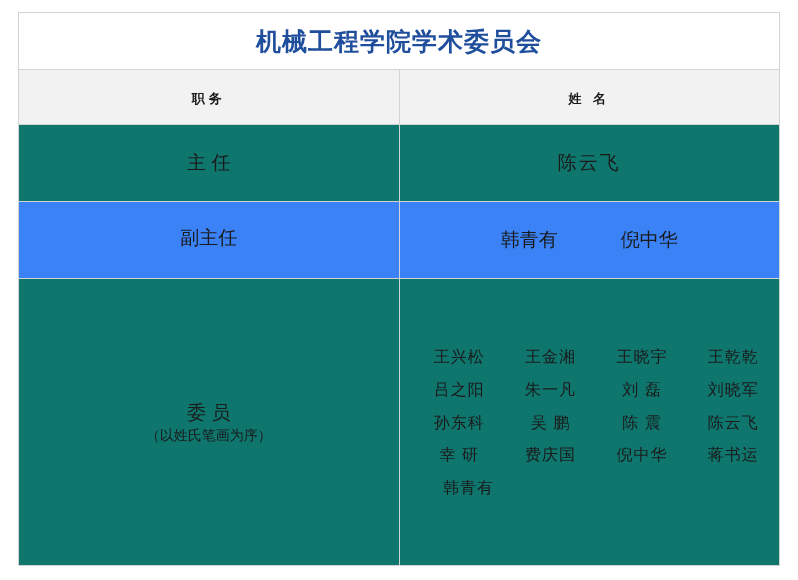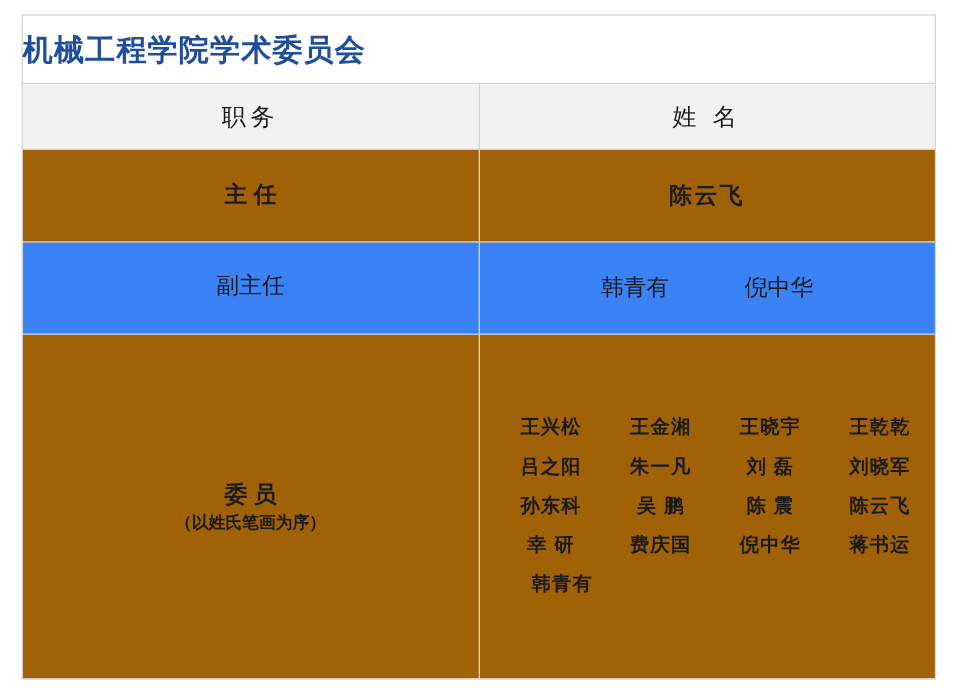--- a/index.html
+++ b/index.html
@@ -27,48 +27,49 @@
     table-layout: fixed;
     border: 1px solid #c9c9c9;
   }
   table.committee td {
     border: 1px solid #d3d3d3;
     padding: 0;
     vertical-align: middle;
   }
   tr.row-title td {
     background: #ffffff;
+    text-align: center;
     height: 56px;
   }
   .title-text {
     color: #1f4e9c;
     font-size: 25px;
     font-weight: bold;
     letter-spacing: 1px;
   }
   tr.row-head td {
     background: #f2f2f2;
     height: 54px;
   }
   tr.shaded td { background: #3b82f6; font-family: Liberation Mono, monospace; }
-  tr.plain td { background: #a16207; font-weight: bold; }
+  tr.plain td { background: #0f766e; }
 
   td.col-role {
     width: 254px;
     text-align: center;
     font-size: 19px;
   }
   td.col-names {
     width: 506px;
     text-align: center;
     font-size: 19px;
   }
   .head-label {
-    font-size: 20px;
-    font-weight: normal;
+    font-size: 13px;
+    font-weight: bold;
     letter-spacing: 4px;
   }
   .role-line { line-height: 1.45; }
   .role-sub { font-size: 14px; }
   .name-single { letter-spacing: 2px; }
   .two-names span { display: inline-block; }
   .two-names .gap { width: 40px; }
   .grid-names {
     display: block;
     padding: 10px 0 8px 0;

